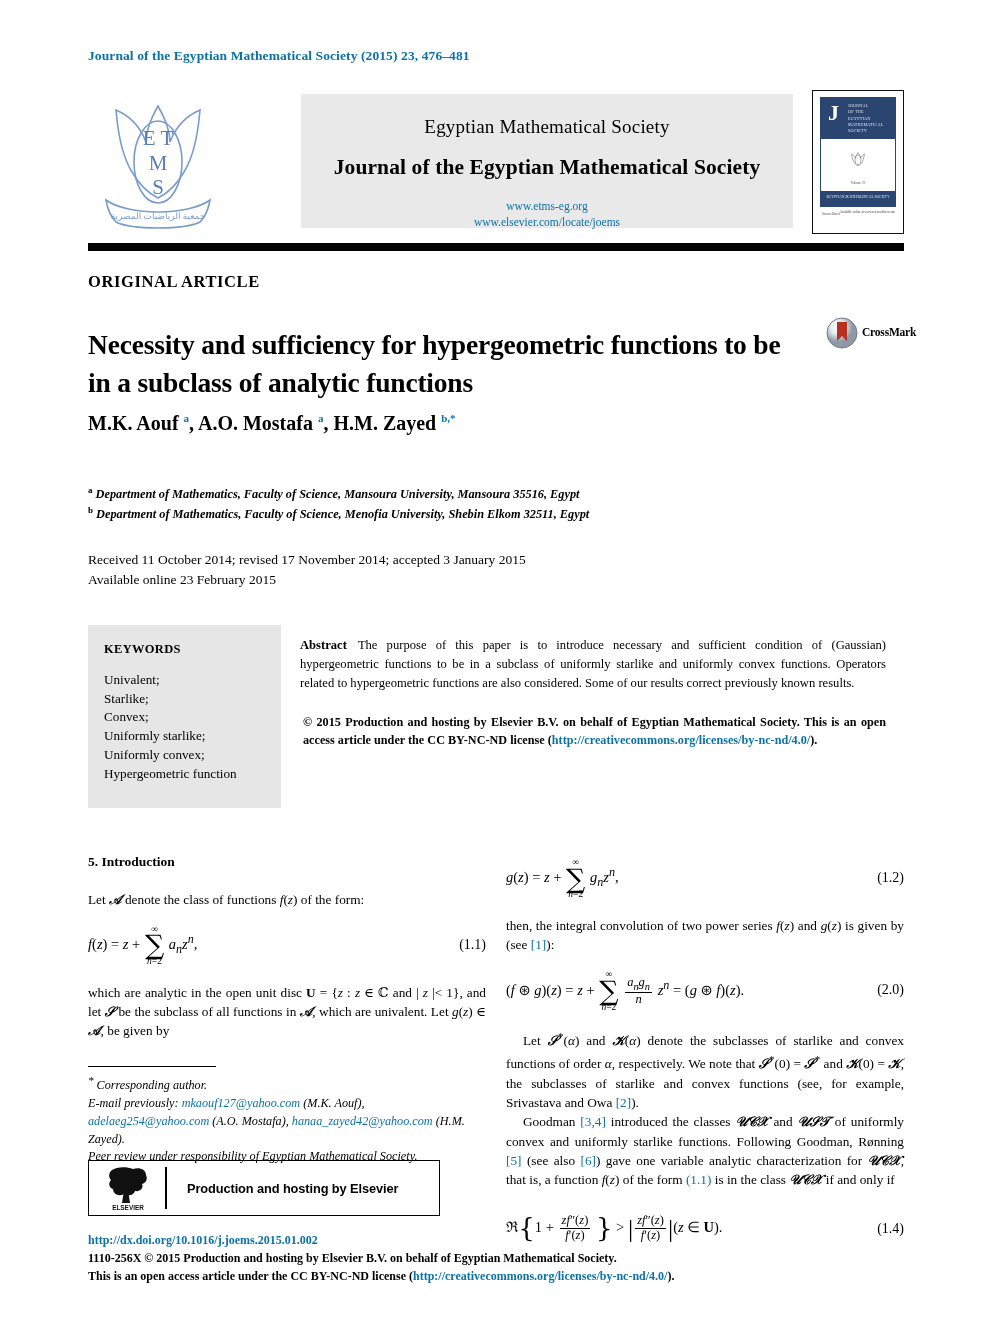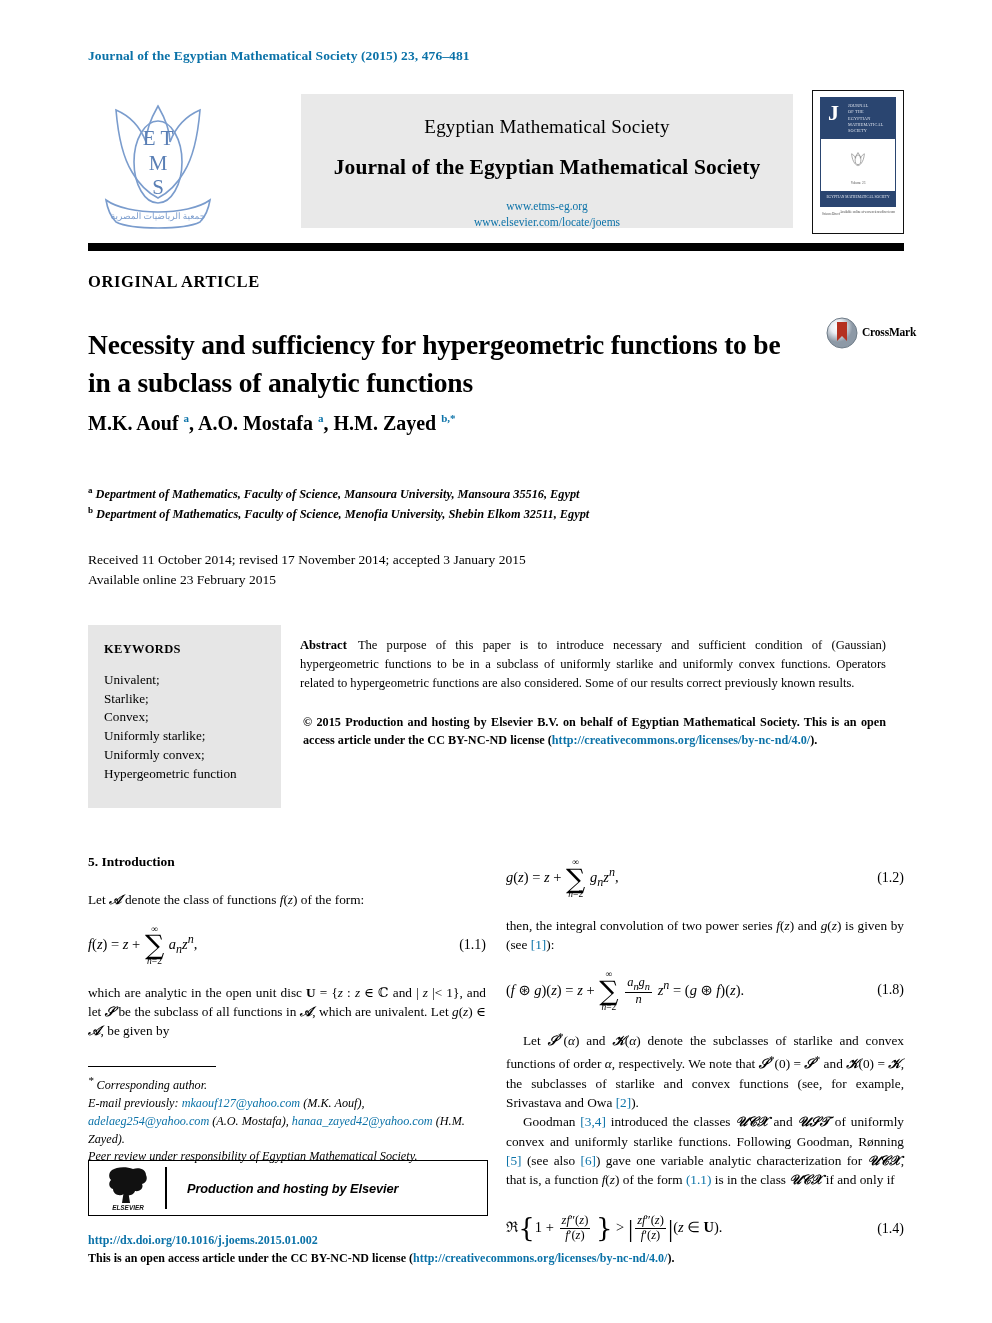--- a/index.html
+++ b/index.html
@@ -353,25 +353,24 @@
     font-size: 12.2px;
     line-height: 1.46;
     font-style: italic;
   }
   .footnote .star { font-size: 11px; vertical-align: super; }
 
   .elsbox {
     position: absolute;
     left: 88px;
     top: 1160px;
-    width: 400px;
+    width: 352px;
     height: 56px;
     border: 1.5px solid #000;
     box-sizing: border-box;
-    font-style: italic;
   }
   .elsbox .tree {
     position: absolute;
     left: 15px;
     top: 5px;
     width: 48px;
     height: 45px;
   }
   .elsbox .vline {
     position: absolute;
@@ -578,21 +577,21 @@
       <span class="body">
         (<i class="v">f</i> ⊛ <i class="v">g</i>)(<i class="v">z</i>) = <i class="v">z</i> +
         <span class="sum">
           <span class="top">∞</span><span class="big">∑</span><span class="bot"><i class="v">n</i>=2</span>
         </span>
         <span class="frac">
           <span class="n"><i class="v">a<sub>n</sub>g<sub>n</sub></i></span><span class="d"><i class="v">n</i></span>
         </span>
         <i class="v">z<sup>n</sup></i> = (<i class="v">g</i> ⊛ <i class="v">f</i>)(<i class="v">z</i>).
       </span>
-      <span class="num">(1.8)</span>
+      <span class="num">(2.0)</span>
     </div>
 
     <p class="ind">
       Let <span class="cal">𝒮</span><sup>*</sup>(<i class="v">α</i>) and
       <span class="cal">𝒦</span>(<i class="v">α</i>) denote the subclasses of starlike and convex
       functions of order <i class="v">α</i>, respectively. We note that
       <span class="cal">𝒮</span><sup>*</sup>(0) = <span class="cal">𝒮</span><sup>*</sup> and
       <span class="cal">𝒦</span>(0) = <span class="cal">𝒦</span>, the subclasses of starlike and
       convex functions (see, for example, Srivastava and Owa
       <span class="lnk">[2]</span>).
@@ -651,18 +650,19 @@
         <path d="M20 24 L18 37 L26 37 L24 24 Z"></path>
       </g>
       <text x="24" y="44" fill="#111" font-size="6.4" font-family="Liberation Sans, sans-serif" font-weight="bold" text-anchor="middle">ELSEVIER</text>
     </svg>
     <div class="vline"></div>
     <div class="ptxt">Production and hosting by Elsevier</div>
   </div>
 
   <div class="footer">
     <div class="doi">http://dx.doi.org/10.1016/j.joems.2015.01.002</div>
+    <div>1110-256X © 2015 Production and hosting by Elsevier B.V. on behalf of Egyptian Mathematical Society.</div>
     <div>
       <span>This is an open access article under the CC BY-NC-ND license (</span><span class="lnk">http://creativecommons.org/licenses/by-nc-nd/4.0/</span><span>).</span>
     </div>
   </div>
 
 </div>
 
 </body></html>

